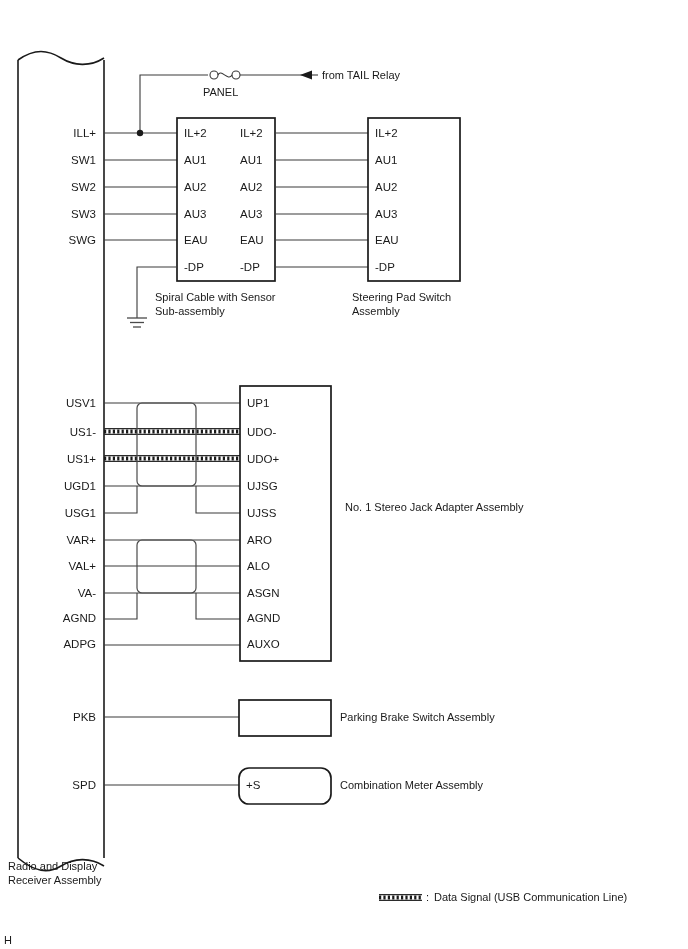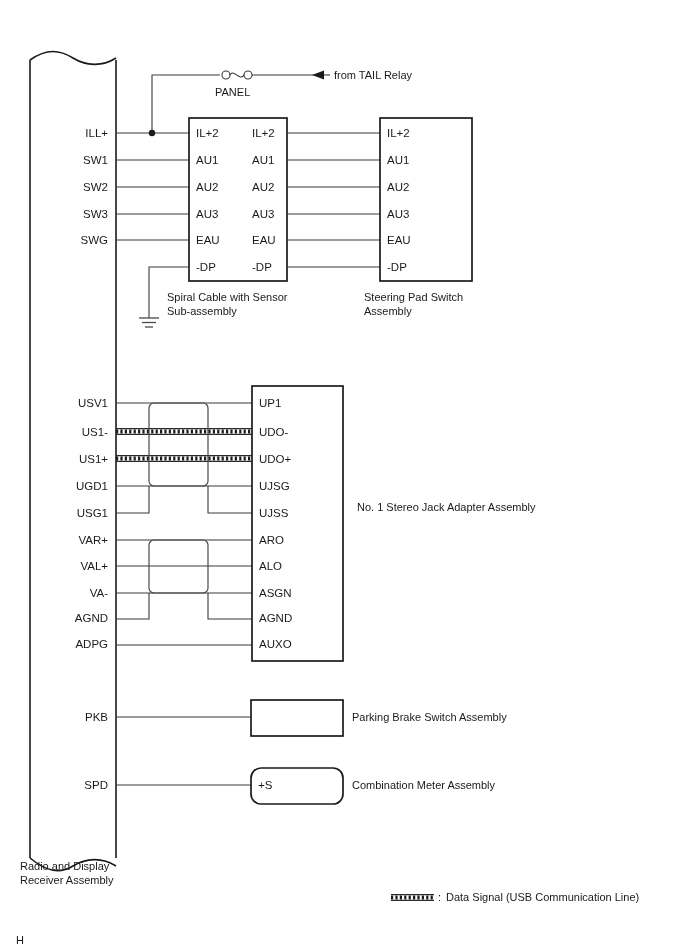--- a/index.html
+++ b/index.html
@@ -11,21 +11,21 @@
   body {
     width: 688px;
     height: 949px;
     font-family: "Liberation Sans", sans-serif;
     color: #1a1a1a;
     position: relative;
     overflow: hidden;
   }
   #diagram-root {
     position: absolute;
-    left: 12px;
+    left: 0;
     top: 0;
     width: 672px;
     height: 949px;
   }
   svg text {
     font-family: "Liberation Sans", sans-serif;
     fill: #1a1a1a;
   }
   .pin-label      { font-size: 11.5px; }
   .ecu-pin-label  { font-size: 11.5px; text-anchor: end; }

